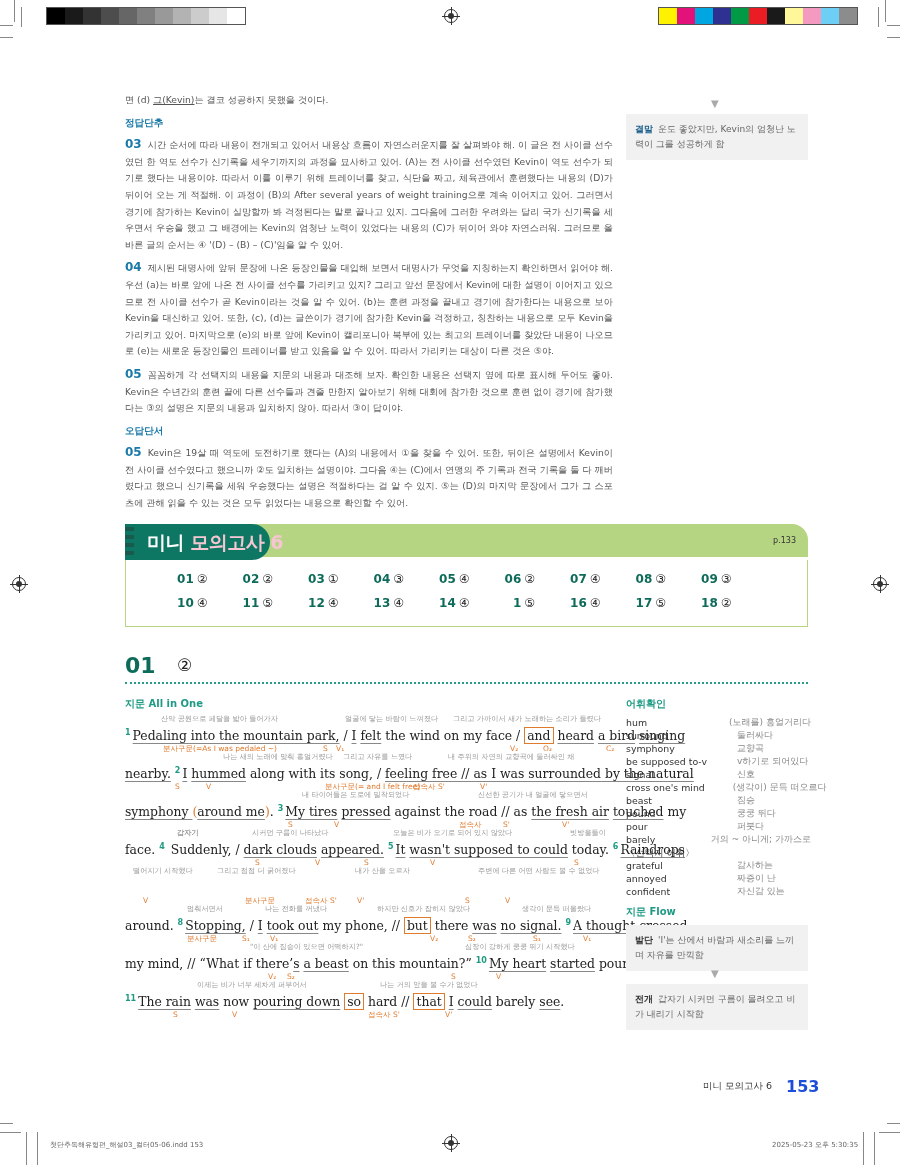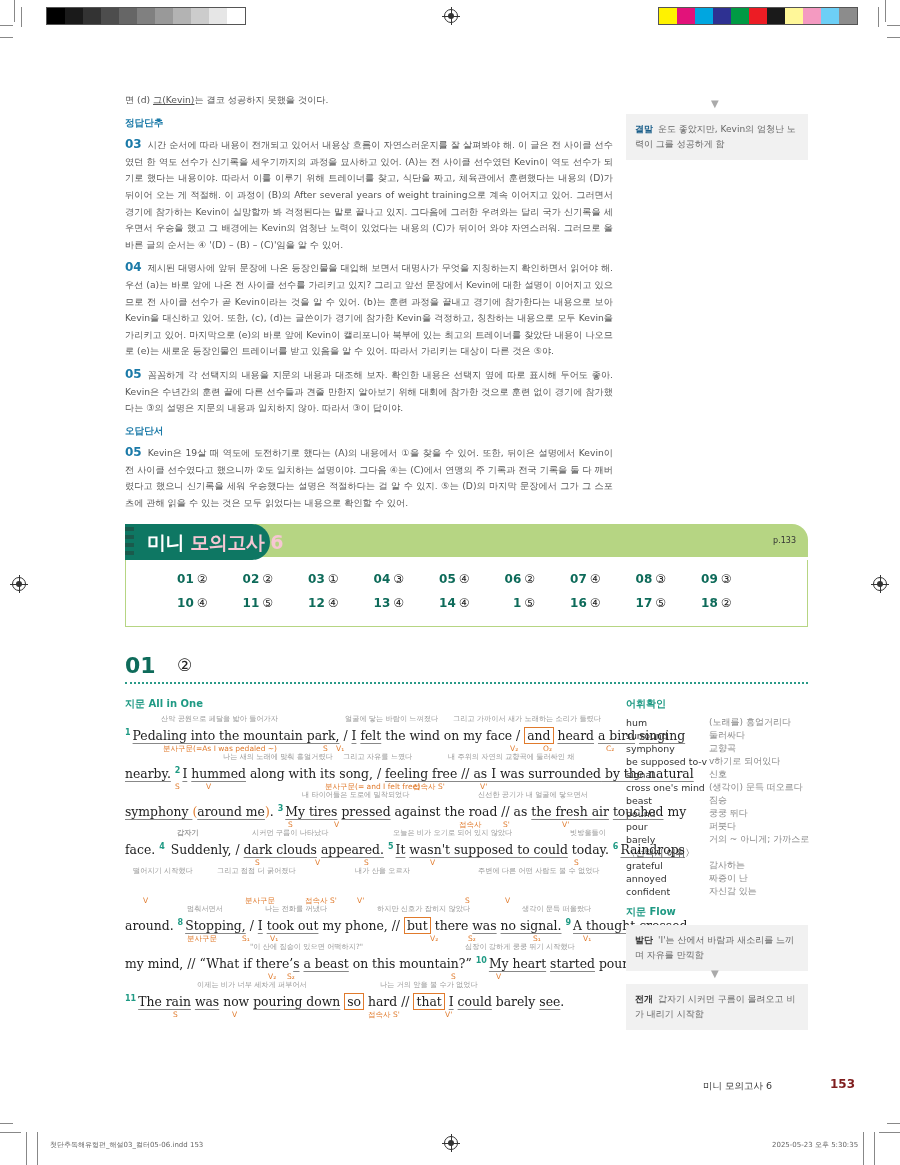--- a/index.html
+++ b/index.html
@@ -54,31 +54,31 @@
   .pline .txt { position: absolute; left: 0; bottom: 9px; white-space: nowrap; }
   .ko { position: absolute; top: 0; font-family: "DejaVu Sans", sans-serif; font-size: 7.2px; color: #999; white-space: nowrap; }
   .gr { position: absolute; font-family: "DejaVu Sans", sans-serif; font-size: 7.5px; color: #e07a2c; white-space: nowrap; }
   .sup { font-family: "DejaVu Sans", sans-serif; font-size: 8px; font-weight: bold; color: #1f9a84; vertical-align: super; margin-right: 2px; }
   .ul { text-decoration: underline; text-decoration-color: #888; text-underline-offset: 3px; }
   .boxed { border: 1px solid #e07a2c; padding: 0 2px; }
   .paren { color: #e07a2c; }
 
   
   .vocab { position: absolute; left: 626px; top: 716px; width: 185px; font-size: 9.4px; line-height: 13px; color: #333; }
-  .vocab .row { display: flex; }
+  .vocab .row { display: flex; gap: 28px; }
   .vocab .en { width: 83px; white-space: nowrap; }
   .vocab .ko2 { color: #888; white-space: nowrap; font-size: 9px; }
   .vocab .sub { color: #333; }
 
   .flow-box { position: absolute; left: 626px; width: 182px; background: #f1f1f1; padding: 8px 9px; font-size: 9px; line-height: 15px; color: #666; }
   .flow-box b { color: #333; margin-right: 5px; }
   .flow-arrow { position: absolute; left: 711px; color: #aaa; font-size: 10px; }
 
   .footer-title { position: absolute; left: 703px; top: 1080px; font-size: 9.5px; color: #333; }
-  .footer-page { position: absolute; left: 830px; top: 1077px; font-size: 12px; font-weight: bold; color: #7f1d1d; }
+  .footer-page { position: absolute; left: 786px; top: 1077px; font-size: 16px; font-weight: bold; color: #1d4ed8; }
   .slug-left { position: absolute; left: 50px; top: 1140px; font-size: 7px; color: #666; }
   .slug-right { position: absolute; left: 772px; top: 1140px; font-size: 7px; color: #666; }
 </style>
 </head>
 <body>
 
 <div class="cropmark" style="left:14px;top:0;width:1px;height:22px;"></div>
 <div class="cropmark" style="left:0;top:25px;width:13px;height:1px;"></div>
 <div class="cropmark" style="left:0;top:37px;width:13px;height:1px;"></div>
 <div class="cropmark" style="left:21px;top:7px;width:1px;height:20px;"></div>

